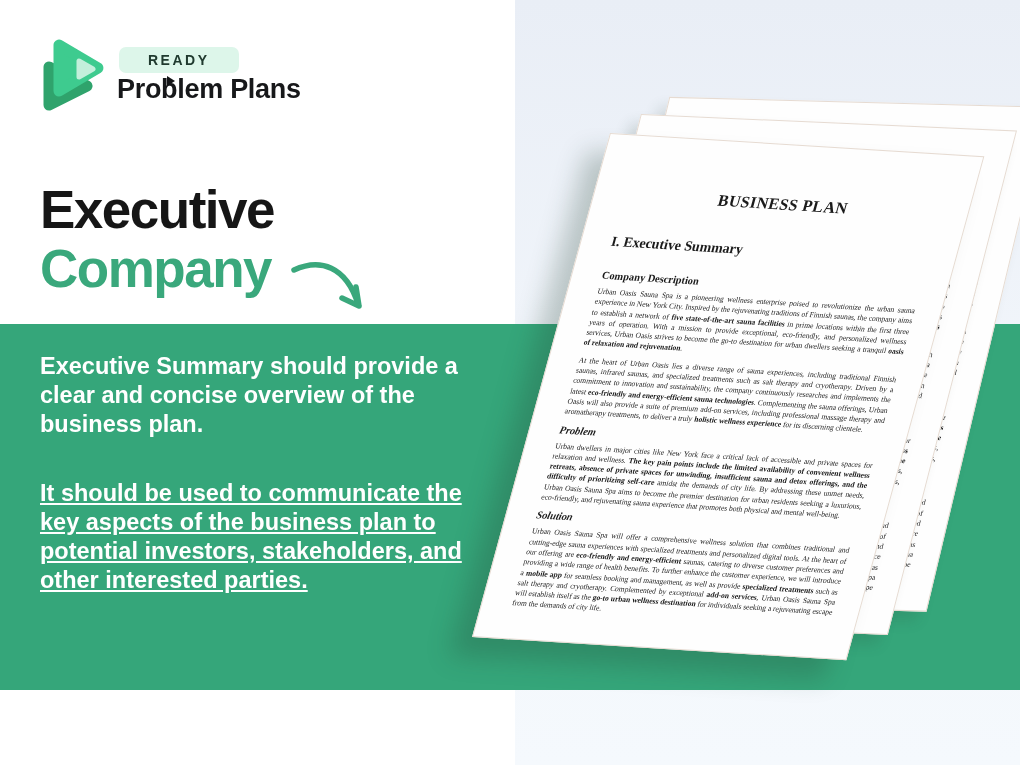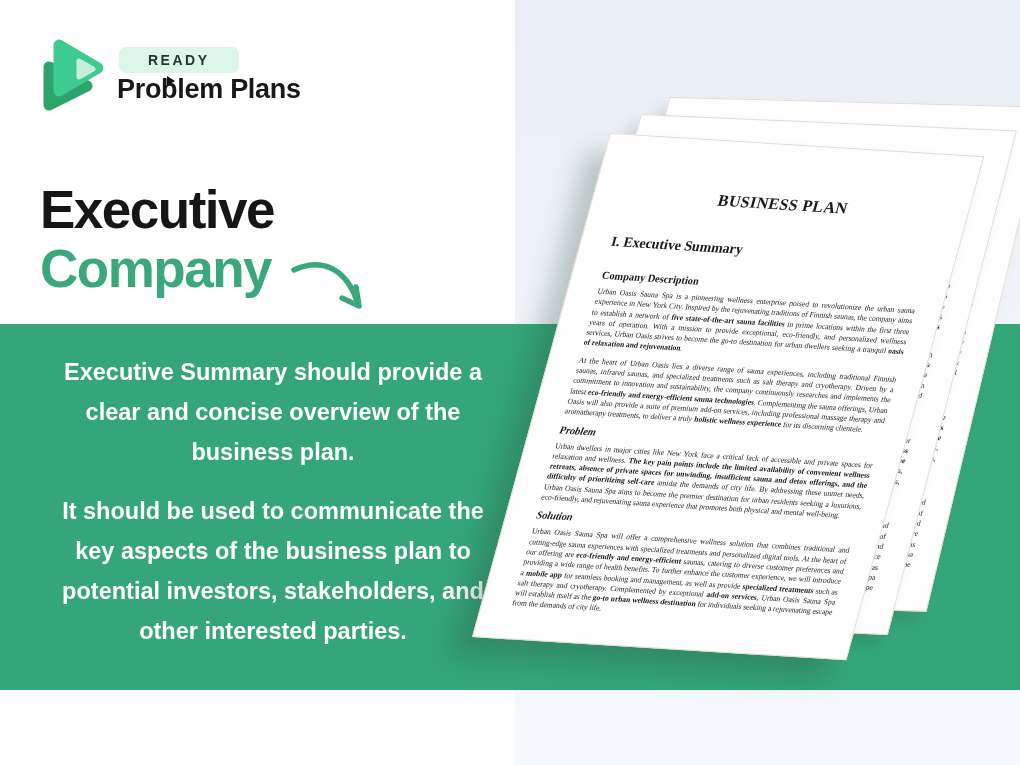--- a/index.html
+++ b/index.html
@@ -21,23 +21,23 @@
     border-left:8px solid #131416;border-top:5px solid transparent;border-bottom:5px solid transparent;}
 
   
   .hero{position:absolute;left:40px;top:180px;z-index:4;font-weight:700;font-size:53px;line-height:59px;letter-spacing:-1.5px;}
   .hero .l1{color:#161616;display:block;}
   .hero .l2{color:var(--accent-green,#3aa87c);display:block;}
   .arrow{position:absolute;left:286px;top:256px;z-index:4;}
 
   
   .panel-text{position:absolute;left:40px;top:352px;width:466px;z-index:3;color:var(--panel-text,#ffffff);
-    font-size:23.5px;line-height:40px;font-weight:700;text-align:center;}
+    font-size:23.5px;line-height:29px;font-weight:700;}
   .panel-text p{margin:0;}
-  .panel-text p + p{margin-top:19px;}
+  .panel-text p + p{margin-top:40px;text-decoration:underline;}
 
   
   .paper-stack{position:absolute;left:610px;top:133px;width:0;height:0;z-index:5;
     transform:skewX(-12deg) rotate(3.5deg);transform-origin:0 0;}
   .sheet{position:absolute;width:380px;height:505px;background:#fefefe;border:1px solid #e6dbd2;
     box-sizing:border-box;overflow:hidden;}
   .sheet.s3{left:58px;top:-46px;z-index:1;transform:rotate(-2deg);
     box-shadow:-8px 10px 14px rgba(40,70,55,.14);}
   .sheet.s2{left:30px;top:-24px;z-index:2;transform:rotate(-1deg);
     box-shadow:-8px 10px 14px rgba(40,70,55,.16);}

